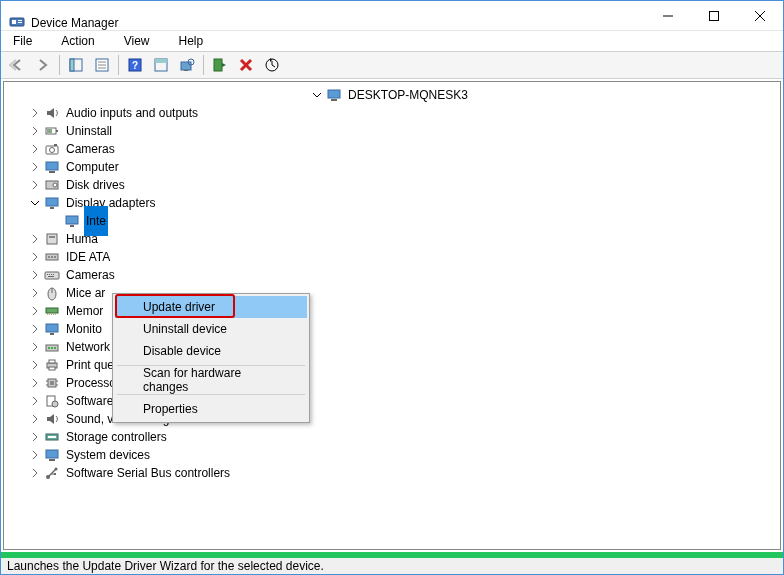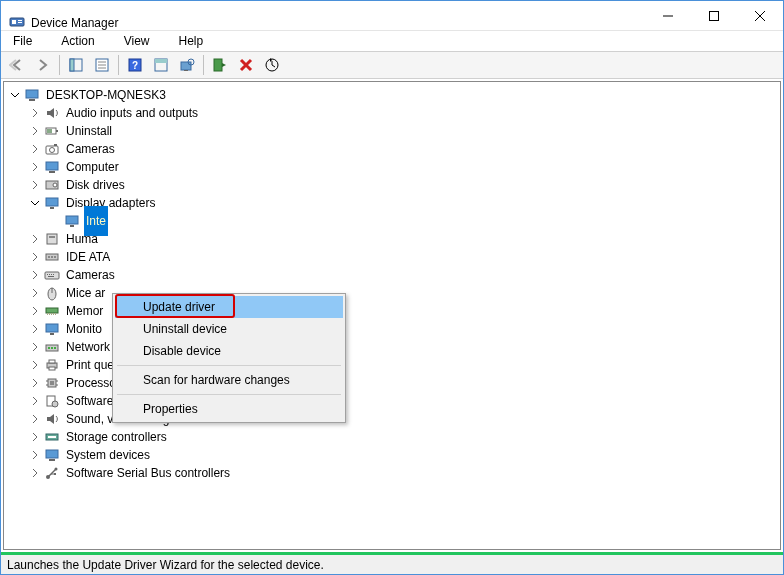--- a/index.html
+++ b/index.html
@@ -81,50 +81,50 @@
     padding: 4px 0;
   }
 
   .tree ul { list-style: none; margin: 0; padding: 0; }
   .tree li { white-space: nowrap; }
   .row {
     display: flex; align-items: center;
     height: 18px;
     padding-right: 8px;
   }
-  .indent0 { padding-left: 4px; }
+  .indent0 { padding-left: 4px; justify-content: center; }
   .indent1 { padding-left: 24px; }
   .indent2 { padding-left: 44px; }
   .chev {
     width: 14px; height: 14px;
     display: inline-flex; align-items: center; justify-content: center;
     font-size: 10px; color: #666;
     margin-right: 2px;
   }
   .chev.none { visibility: hidden; }
   .node-icon {
     width: 16px; height: 16px;
     display: inline-flex; align-items: center; justify-content: center;
     margin-right: 4px;
   }
   .row.selected {
     color: #fff;
   }
   .row.selected .label-bg {
     background: #0078d7;
-    color: #fef9c3;
+    color: #000000;
     padding: 8px 2px;
   }
   .label-bg { padding: 1px 2px; }
 
   .context-menu {
     position: absolute;
     left: 108px;
     top: 211px;
-    width: 234px;
+    width: 198px;
     background: #f0f0f0;
     border: 1px solid #a0a0a0;
     box-shadow: 2px 2px 4px rgba(0,0,0,0.25);
     padding: 2px;
   }
   .ctx-item {
     height: 22px;
     display: flex; align-items: center;
     padding: 0 20px 0 28px;
     font-size: 12px;
@@ -140,21 +140,21 @@
   .ctx-item.bold { font-weight: normal; }
   .ctx-highlight-box {
     position: absolute;
     border: 2px solid #d40000;
     border-radius: 3px;
     pointer-events: none;
   }
 
   .statusbar {
     height: 22px;
-    border-top: 3px solid #22c55e;
+    border-top: 6px solid #22c55e;
     background: #f0f0f0;
     display: flex; align-items: center;
     padding: 0 6px;
     font-size: 12px;
   }
   svg { display: block; }
 </style>
 </head>
 <body>
 

